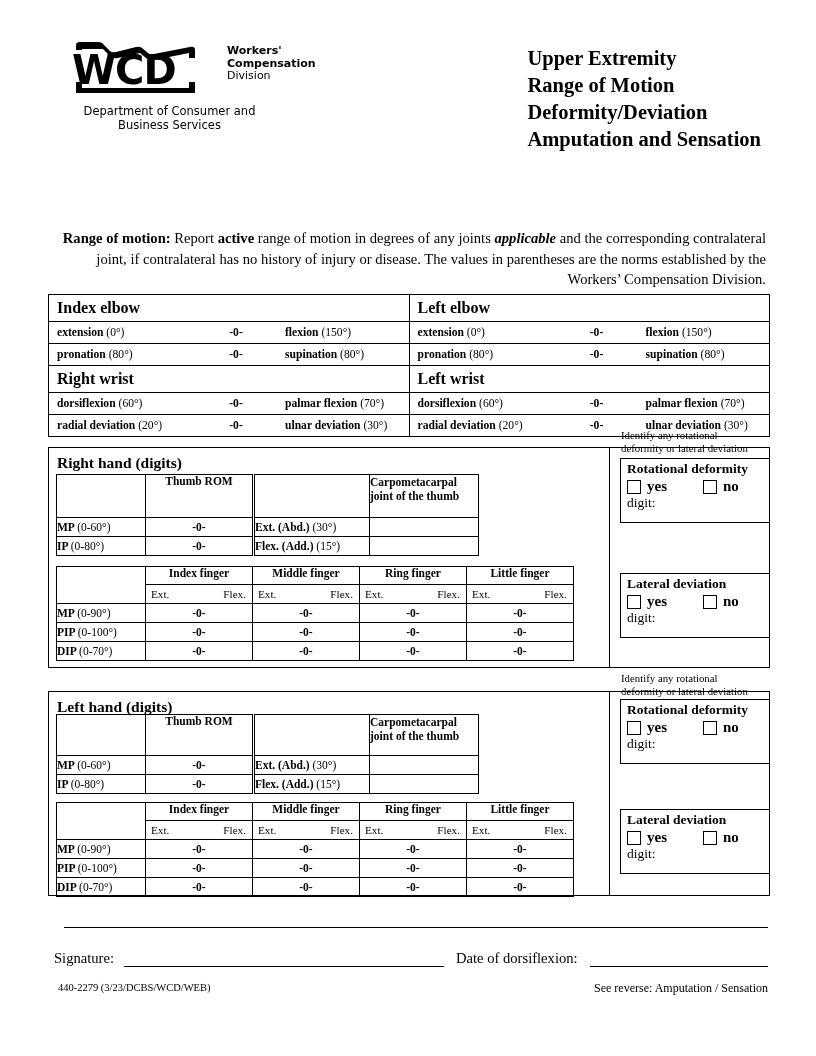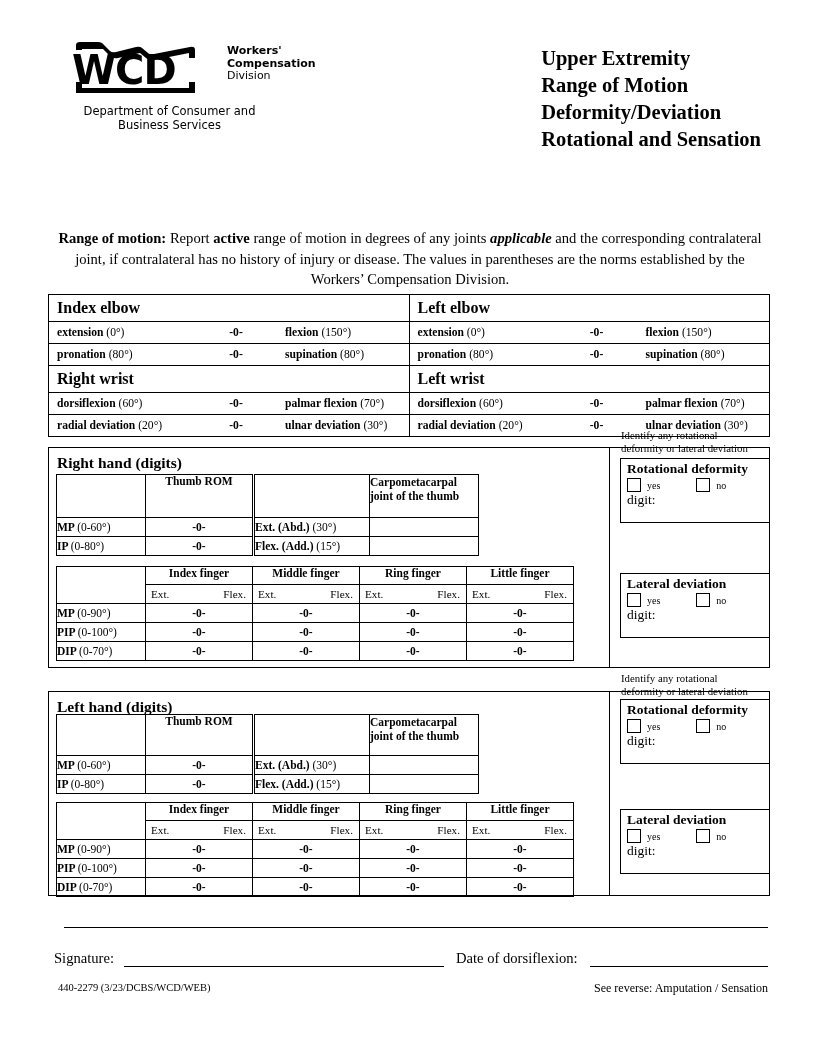--- a/index.html
+++ b/index.html
@@ -20,21 +20,21 @@
   .doctitle{position:absolute;right:7px;top:9px;text-align:left;font-weight:bold;font-size:20.5px;line-height:27px;white-space:nowrap;}
 
   
   .wline{position:absolute;left:54px;top:199px;right:48px;font-size:15px;display:flex;align-items:flex-end;}
   .wline .lbl{white-space:nowrap;}
   .rule{border-bottom:1px solid #000;height:14px;}
   .r1{flex:0 0 265px;margin:0 10px 0 8px;}
   .r2{flex:0 0 100px;margin:0 14px 0 8px;}
   .r3{flex:1 1 auto;margin-left:10px;}
 
-  .para{position:absolute;left:54px;top:228px;width:712px;font-size:14.6px;line-height:20.6px;text-align:center;}
+  .para{position:absolute;left:54px;top:228px;width:712px;font-size:14.6px;line-height:20.6px;text-align:right;}
   .para b{font-weight:bold;}
   .para i{font-style:italic;font-weight:bold;}
 
   
   table{border-collapse:collapse;}
 
   
   .joint-wrap{position:absolute;left:48px;top:294px;width:722px;border:1px solid #000;box-sizing:border-box;}
   .joint-tbl{width:100%;table-layout:fixed;}
   .joint-tbl td{border:0;padding:0;vertical-align:top;}
@@ -67,21 +67,21 @@
   .zero{font-weight:bold;text-align:center;font-size:11.5px;}
   .rowlbl{font-weight:bold;padding:1px 6px;white-space:nowrap;}
   .rowlbl .jn{font-weight:normal;}
 
   .extflex{display:flex;justify-content:space-between;font-size:11.2px;padding:1px 6px 1px 5px;font-weight:normal;}
 
   
   .idtext{position:absolute;font-size:10.8px;line-height:13px;}
   .subbox{position:absolute;border:1px solid #000;box-sizing:border-box;}
   .subbox .t{font-weight:bold;font-size:13.5px;padding:2px 0 0 6px;}
-  .cbrow{display:flex;align-items:center;padding:1px 0 0 6px;font-size:10px;}
+  .cbrow{display:flex;align-items:center;padding:1px 0 0 6px;font-size:15px;font-weight:bold;}
   .cb{width:12px;height:12px;border:1.4px solid #000;display:inline-block;margin-right:6px;}
   .cbgap{width:36px;}
   .digit{font-size:13.5px;padding:0 0 0 6px;}
 
   
   .fline{position:absolute;left:54px;right:48px;font-size:14.6px;display:flex;align-items:flex-end;}
   .f1{top:912px;}
   .f2{top:950px;}
   .frule{border-bottom:1px solid #000;height:15px;}
   .fnum{position:absolute;left:58px;top:982px;font-size:10.5px;}
@@ -111,21 +111,21 @@
           <div class="thin">Division</div>
         </div>
       </div>
       <div class="logo-sub">Department of Consumer and Business Services</div>
     </div>
 
     <div class="doctitle">
       <div>Upper Extremity</div>
       <div>Range of Motion</div>
       <div>Deformity/Deviation</div>
-      <div>Rotational and Sensation</div>
+      <div>Amputation and Sensation</div>
     </div>
   </div>
 
 
   <div class="para">
     <b>Range of motion:</b><span> Report </span><b>active</b><span> range of motion in degrees of any joints </span><i>applicable</i><span> and the corresponding contralateral joint, if contralateral has no history of injury or disease. The values in parentheses are the norms established by the Workers’ Compensation Division.</span>
   </div>
 
   <div class="joint-wrap">
     <table class="joint-tbl">

